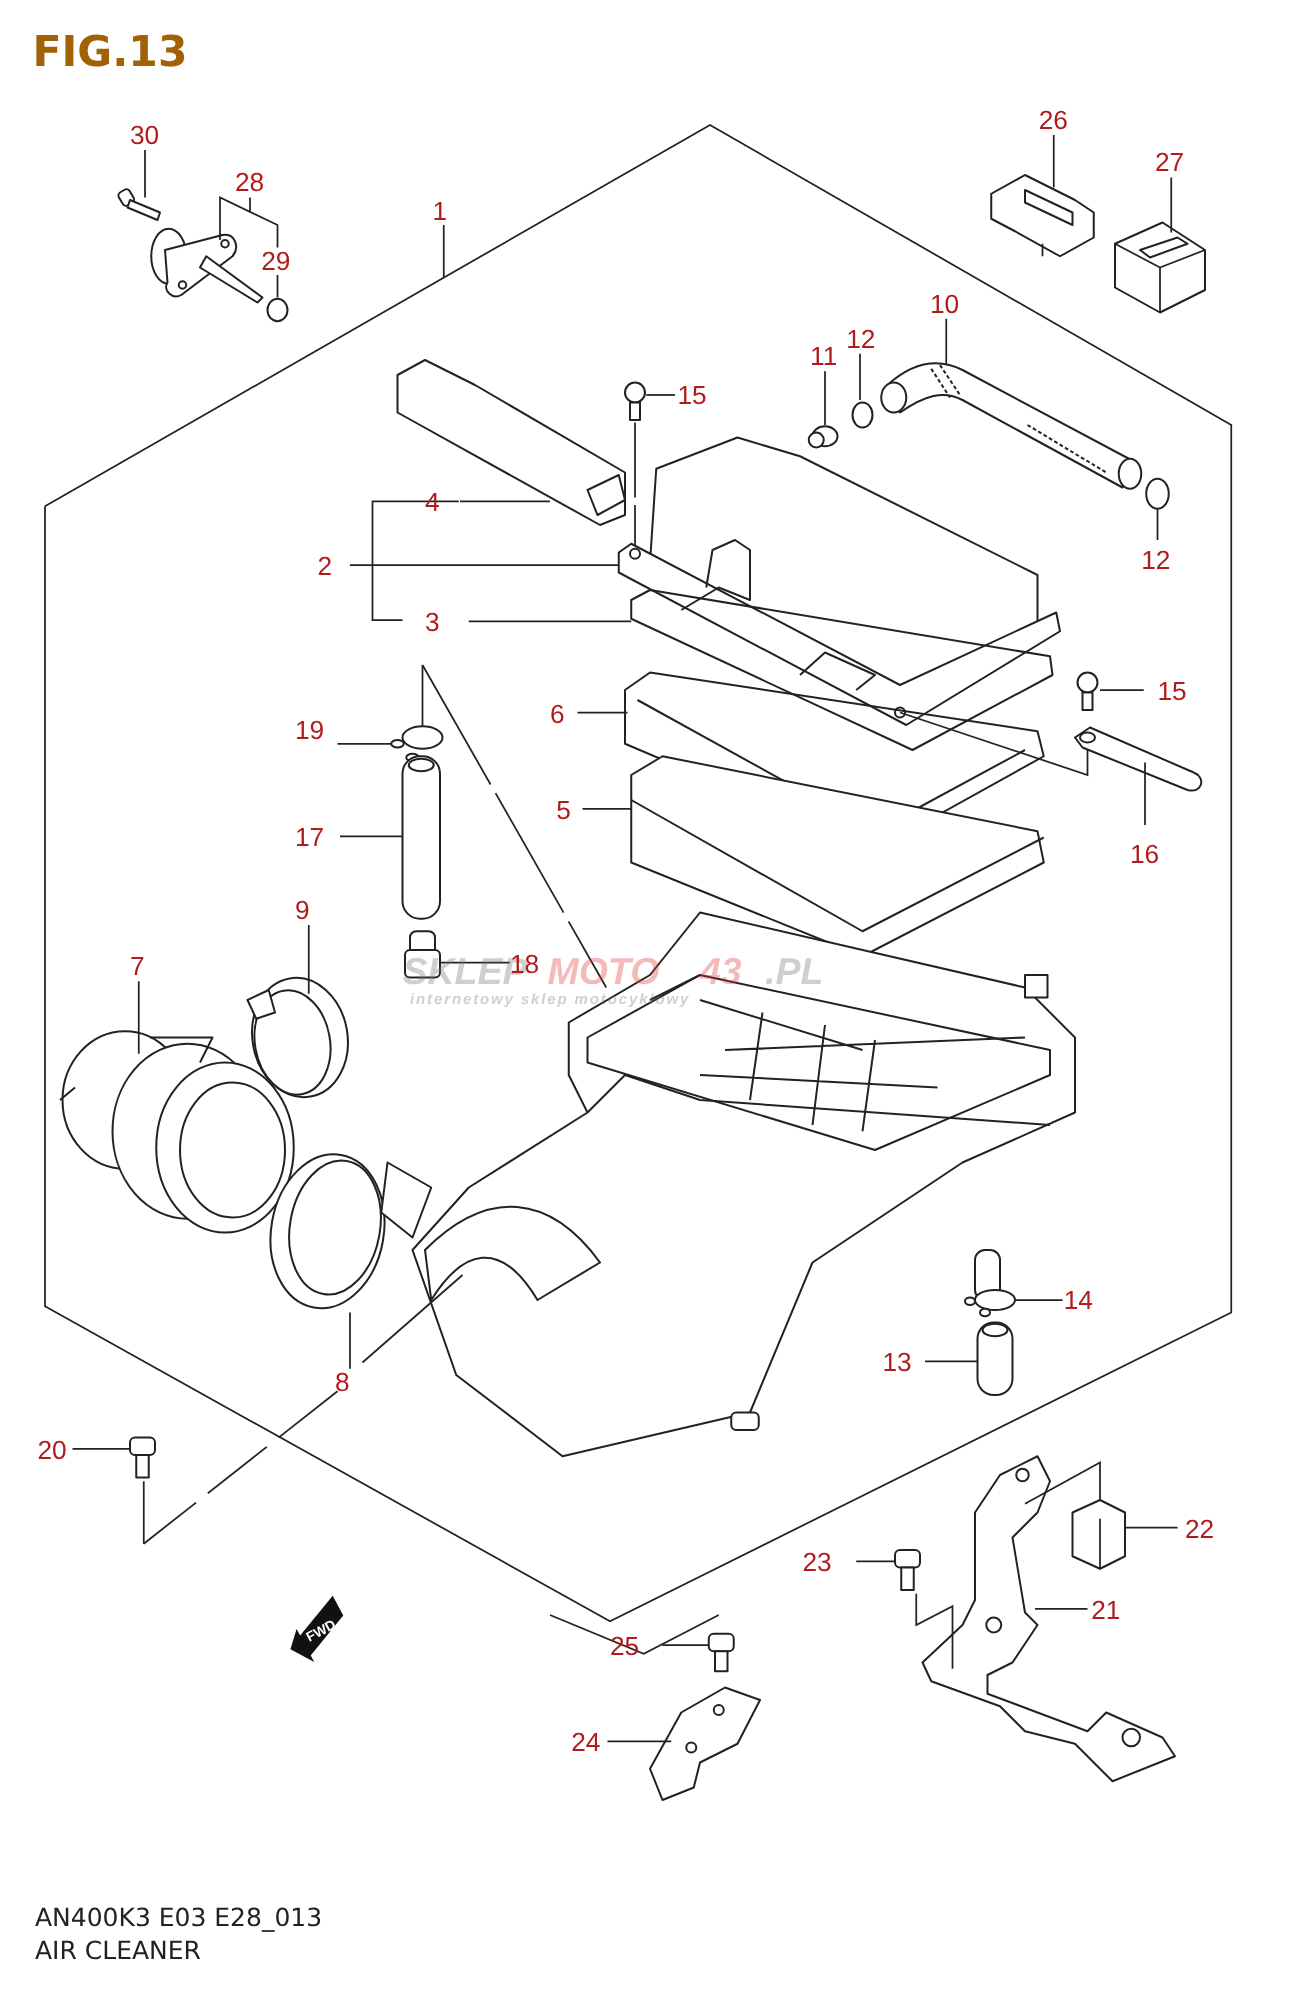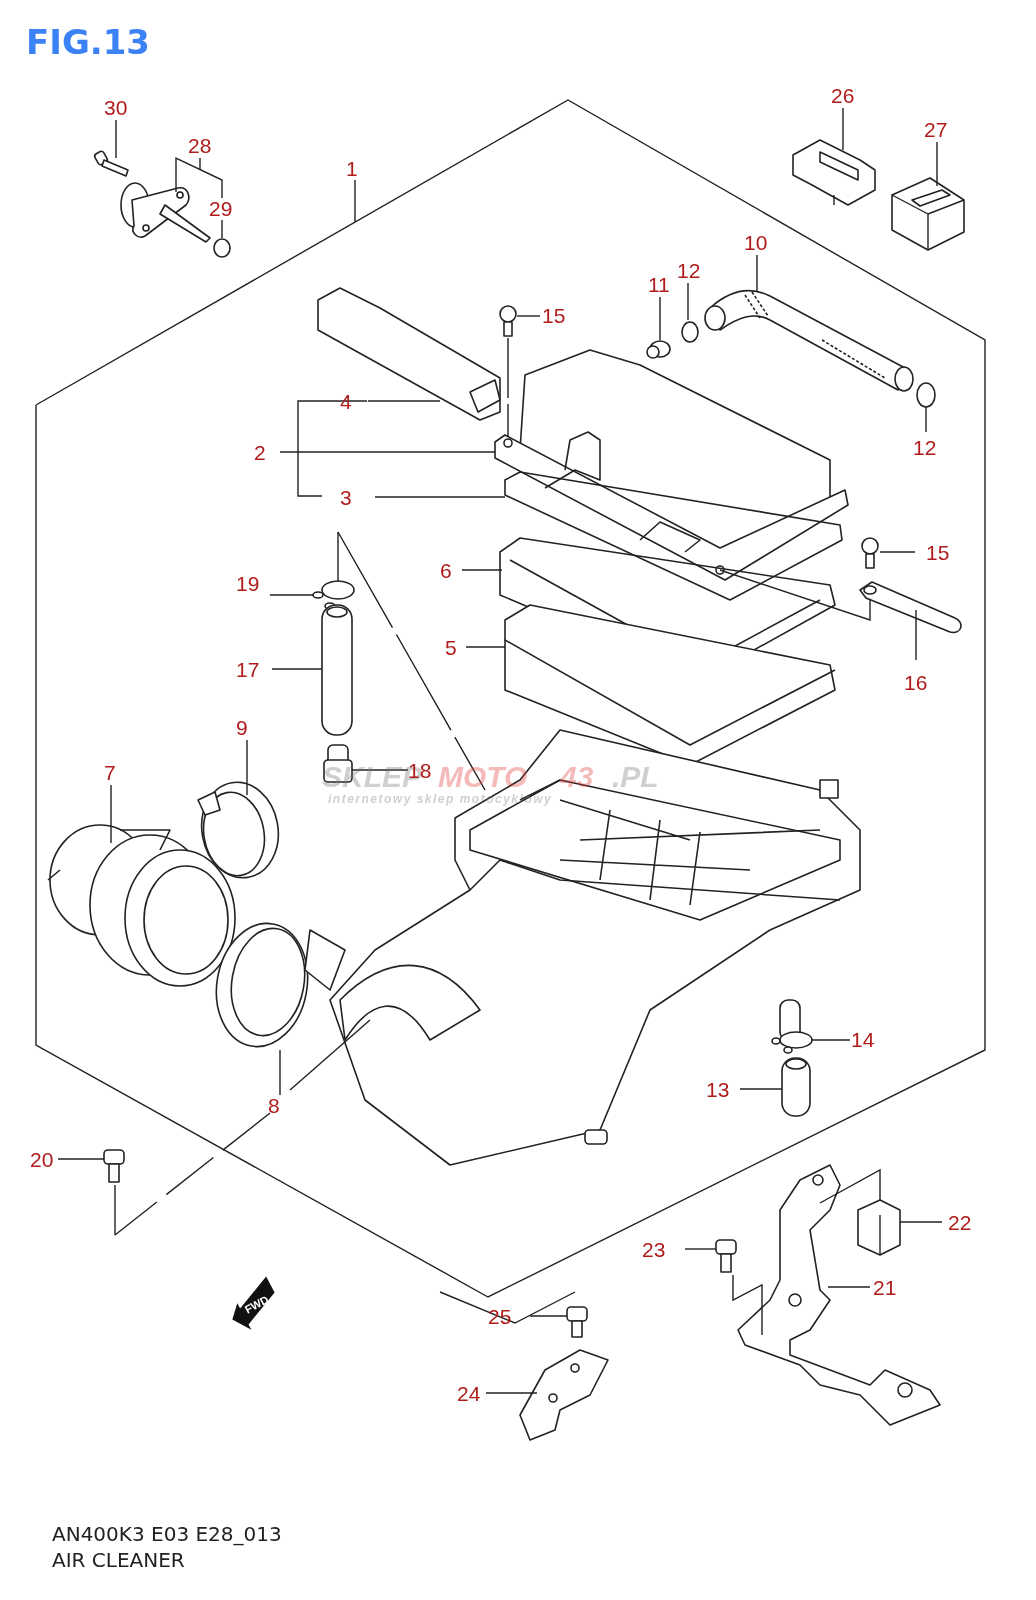--- a/index.html
+++ b/index.html
@@ -1,18 +1,18 @@
 <!DOCTYPE html>
 <html><head>
 <meta charset="utf-8">
 <style>
   html, body { margin:0; padding:0; background:#ffffff; }
   body { width:1036px; height:1600px; position:relative; overflow:hidden; font-family:"DejaVu Sans", sans-serif; }
-  #fig-title { position:absolute; left:26px; top:22px; font-size:34px; font-weight:bold; color:#3b82f6; letter-spacing:0px; }
-  .footer { position:absolute; left:28px; font-size:20px; color:#222; font-family:"DejaVu Sans", sans-serif;margin-left:24px; }
+  #fig-title { position:absolute; left:26px; top:22px; font-size:34px; font-weight:bold; color:#a16207; letter-spacing:0px; }
+  .footer { position:absolute; left:28px; font-size:20px; color:#222; font-family:"DejaVu Sans", sans-serif; }
   #footer-code { top:1522px; }
   #footer-name { top:1548px;text-align:center; }
   svg#diagram { position:absolute; left:0; top:0; }
   .callout { font-family:"Liberation Sans", sans-serif; font-size:21px; fill:#b01c1c; }
   .ln { stroke:#222; stroke-width:1.4; fill:none; }
   .part { stroke:#222; stroke-width:1.6; fill:#fff; stroke-linejoin:round; }
   .part-nofill { stroke:#222; stroke-width:1.6; fill:none; stroke-linejoin:round; }
   .wm { font-family:"Liberation Sans", sans-serif; font-weight:bold; font-style:italic; }
 </style>
 </head>

